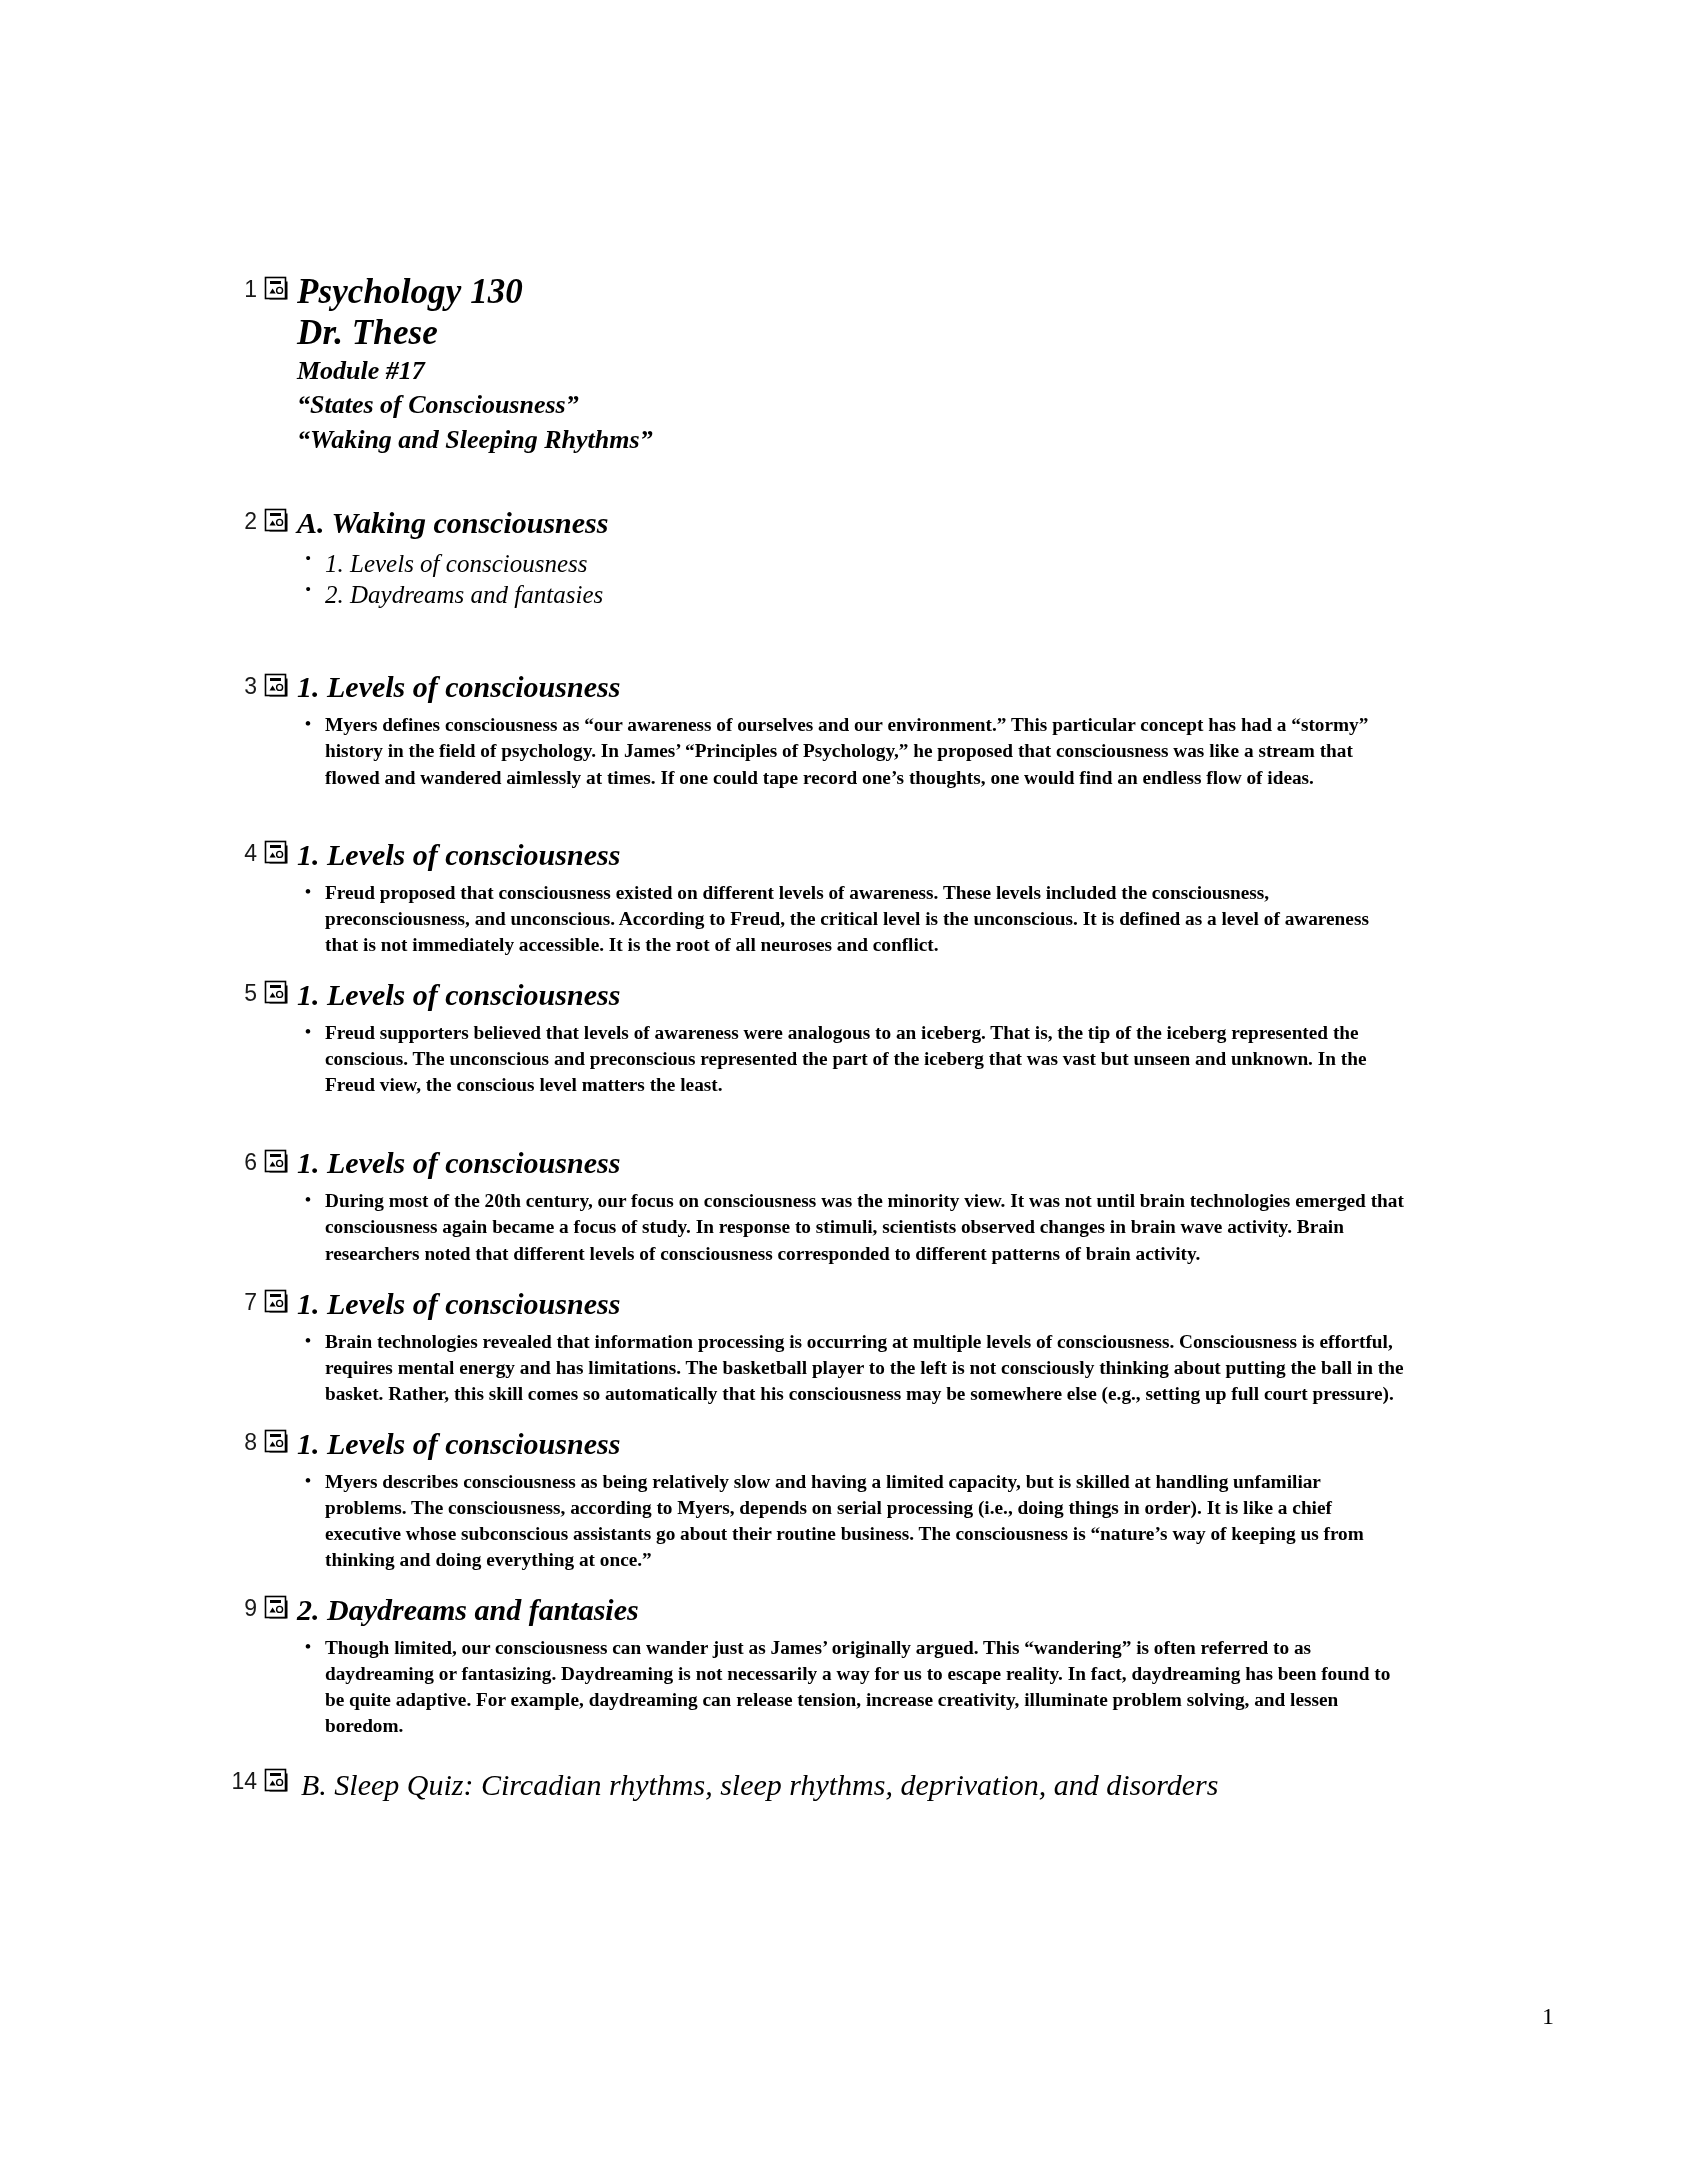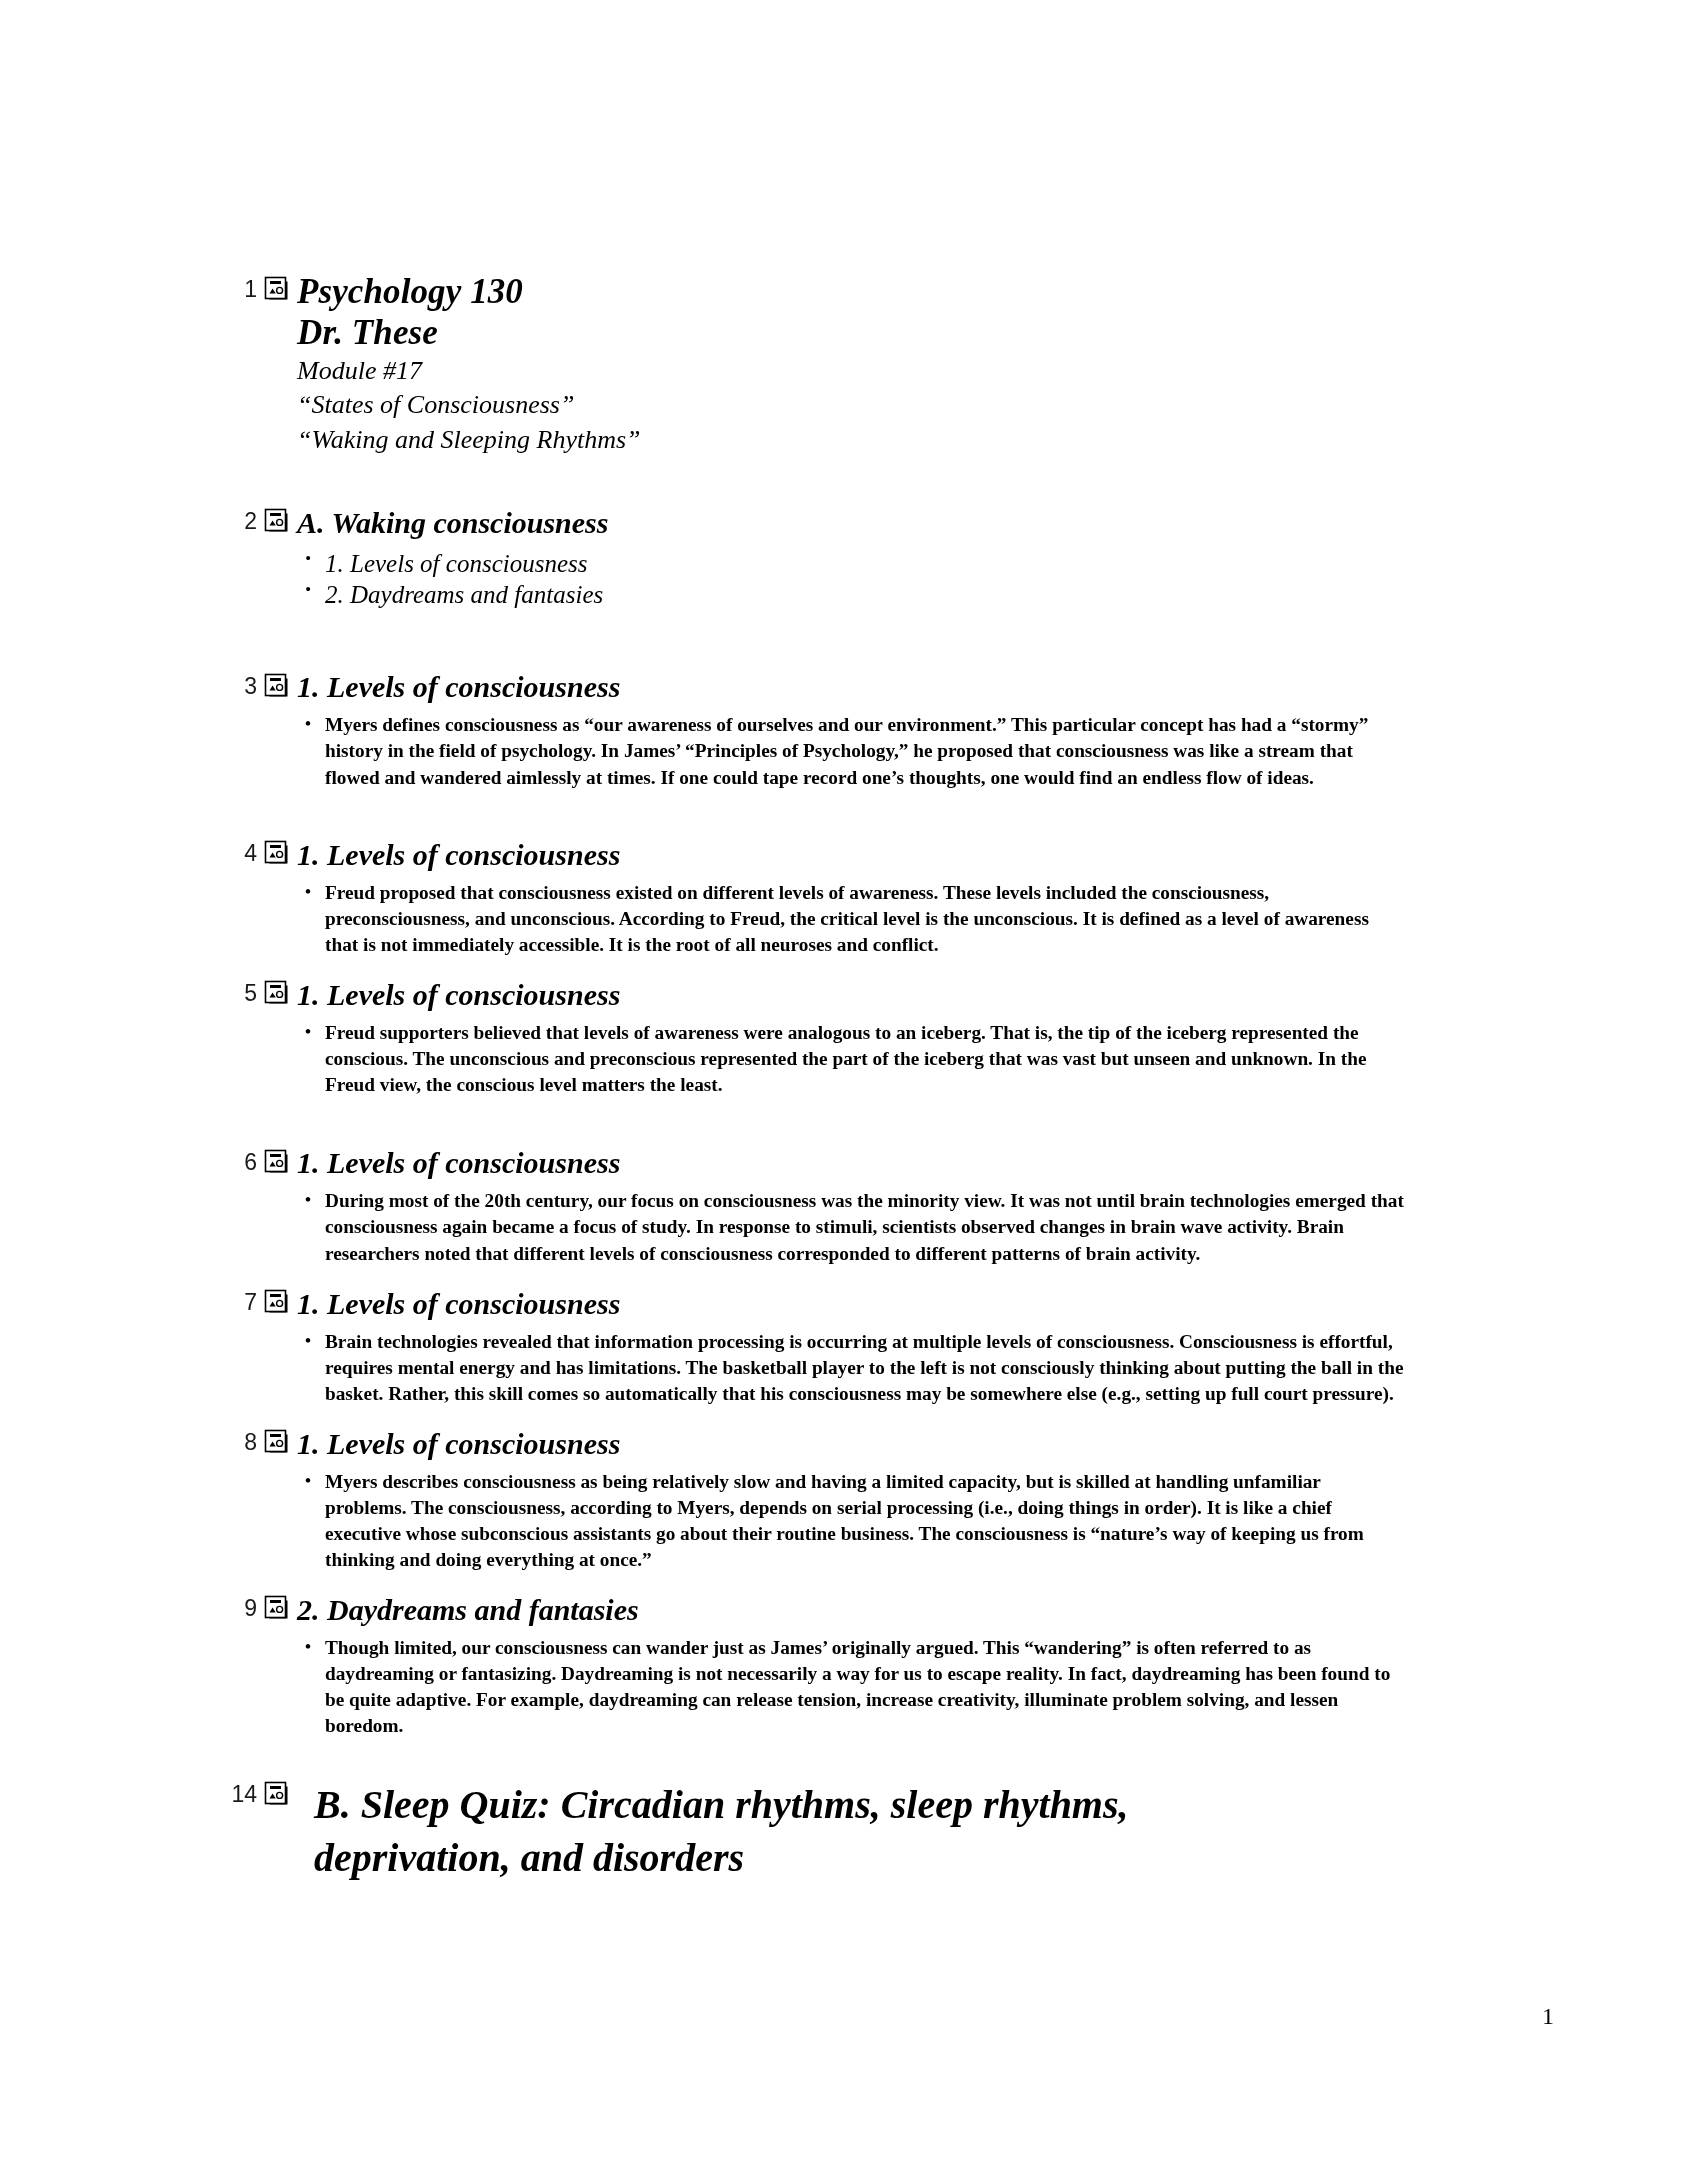--- a/index.html
+++ b/index.html
@@ -74,38 +74,38 @@
   .h-title {
     font-style: italic;
     font-weight: bold;
     font-size: 35px;
     line-height: 1.17;
     letter-spacing: 0.1px;
     margin: 0;
   }
   .h-sub {
     font-style: italic;
-    font-weight: normal;
+    font-weight: bold;
     font-size: 26px;
     line-height: 1.33;
     margin: 0;
   }
   .h-slide {
     font-style: italic;
     font-weight: bold;
     font-size: 30px;
     line-height: 1.2;
     margin: 0;
   }
   .h-slide-wide {
     font-style: italic;
-    font-weight: bold;
-    font-size: 40px;
+    font-weight: normal;
+    font-size: 30px;
     line-height: 1.33;
-    margin: 17px;
+    margin: 4px;
     width: 1000px;
   }
 
   
   ul.bullets {
     list-style: none;
     margin: 0;
     padding: 0;
   }
   ul.bullets li {

